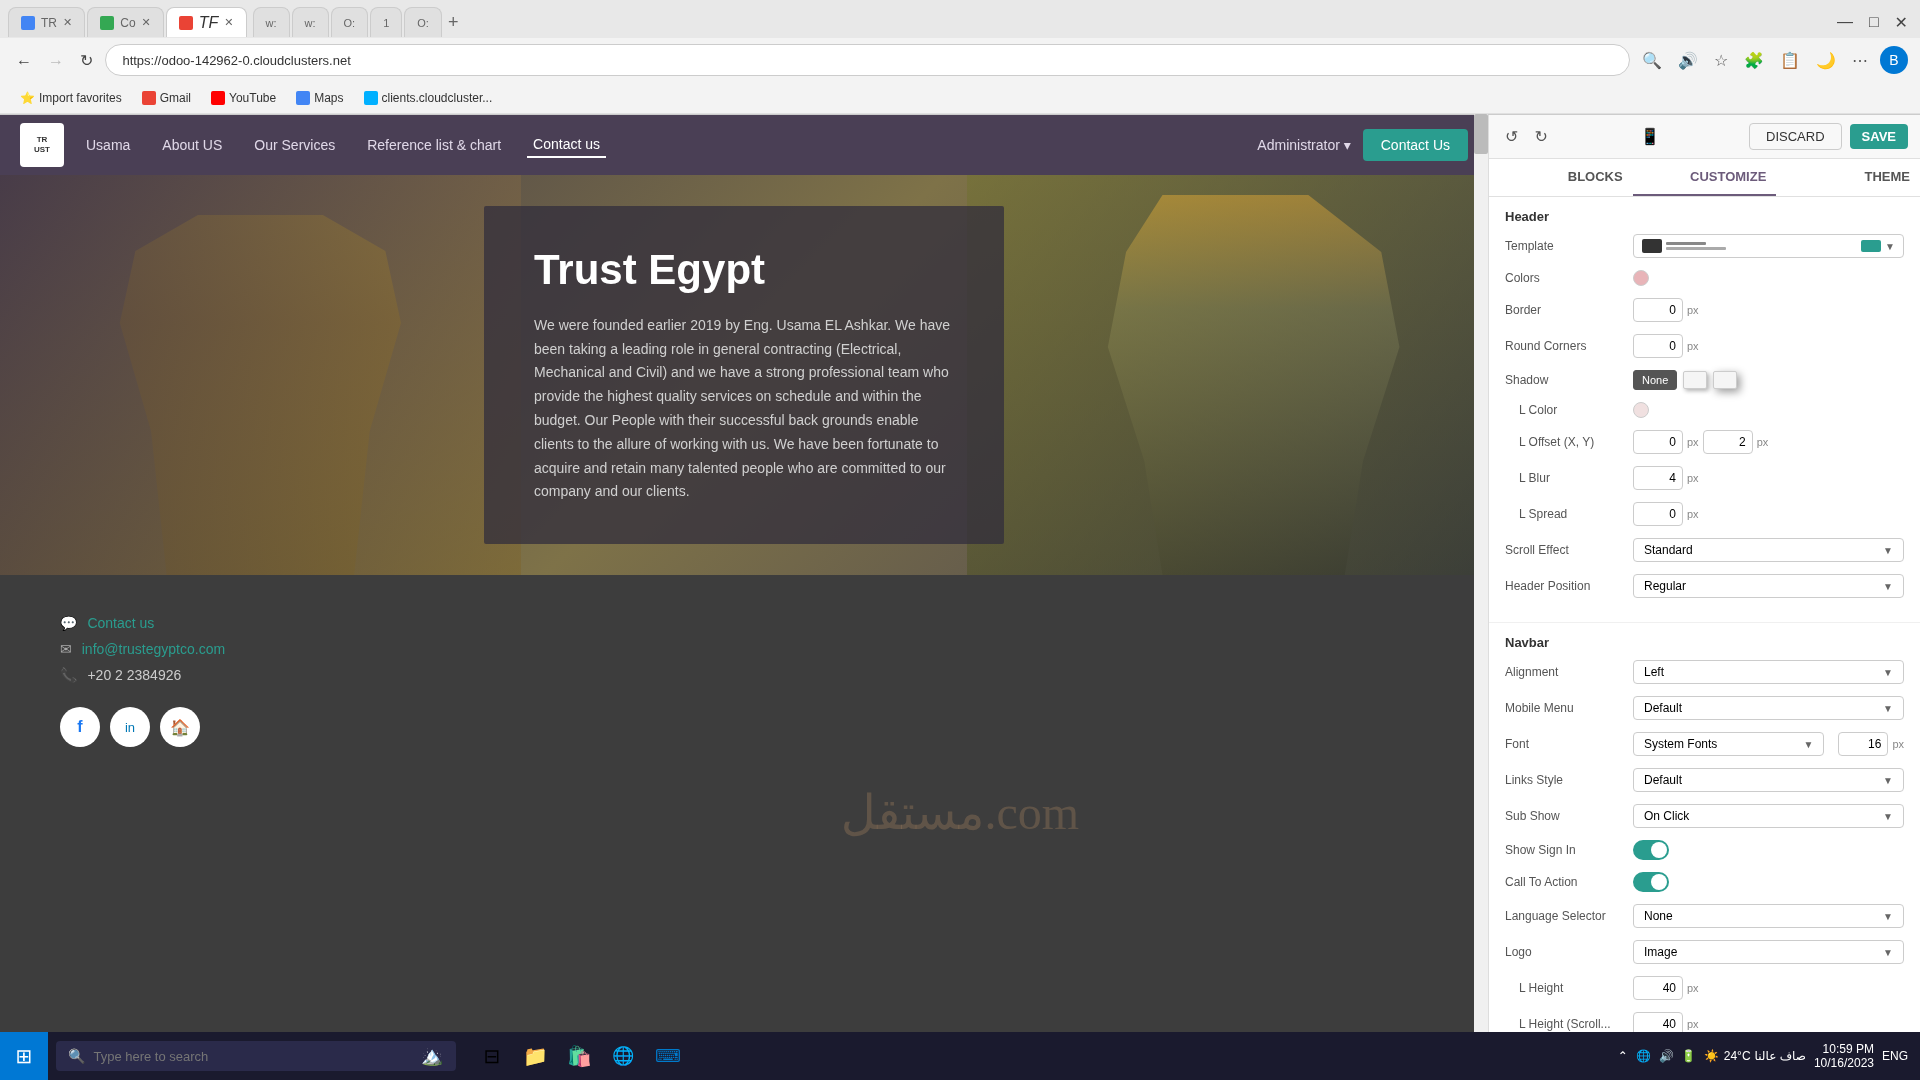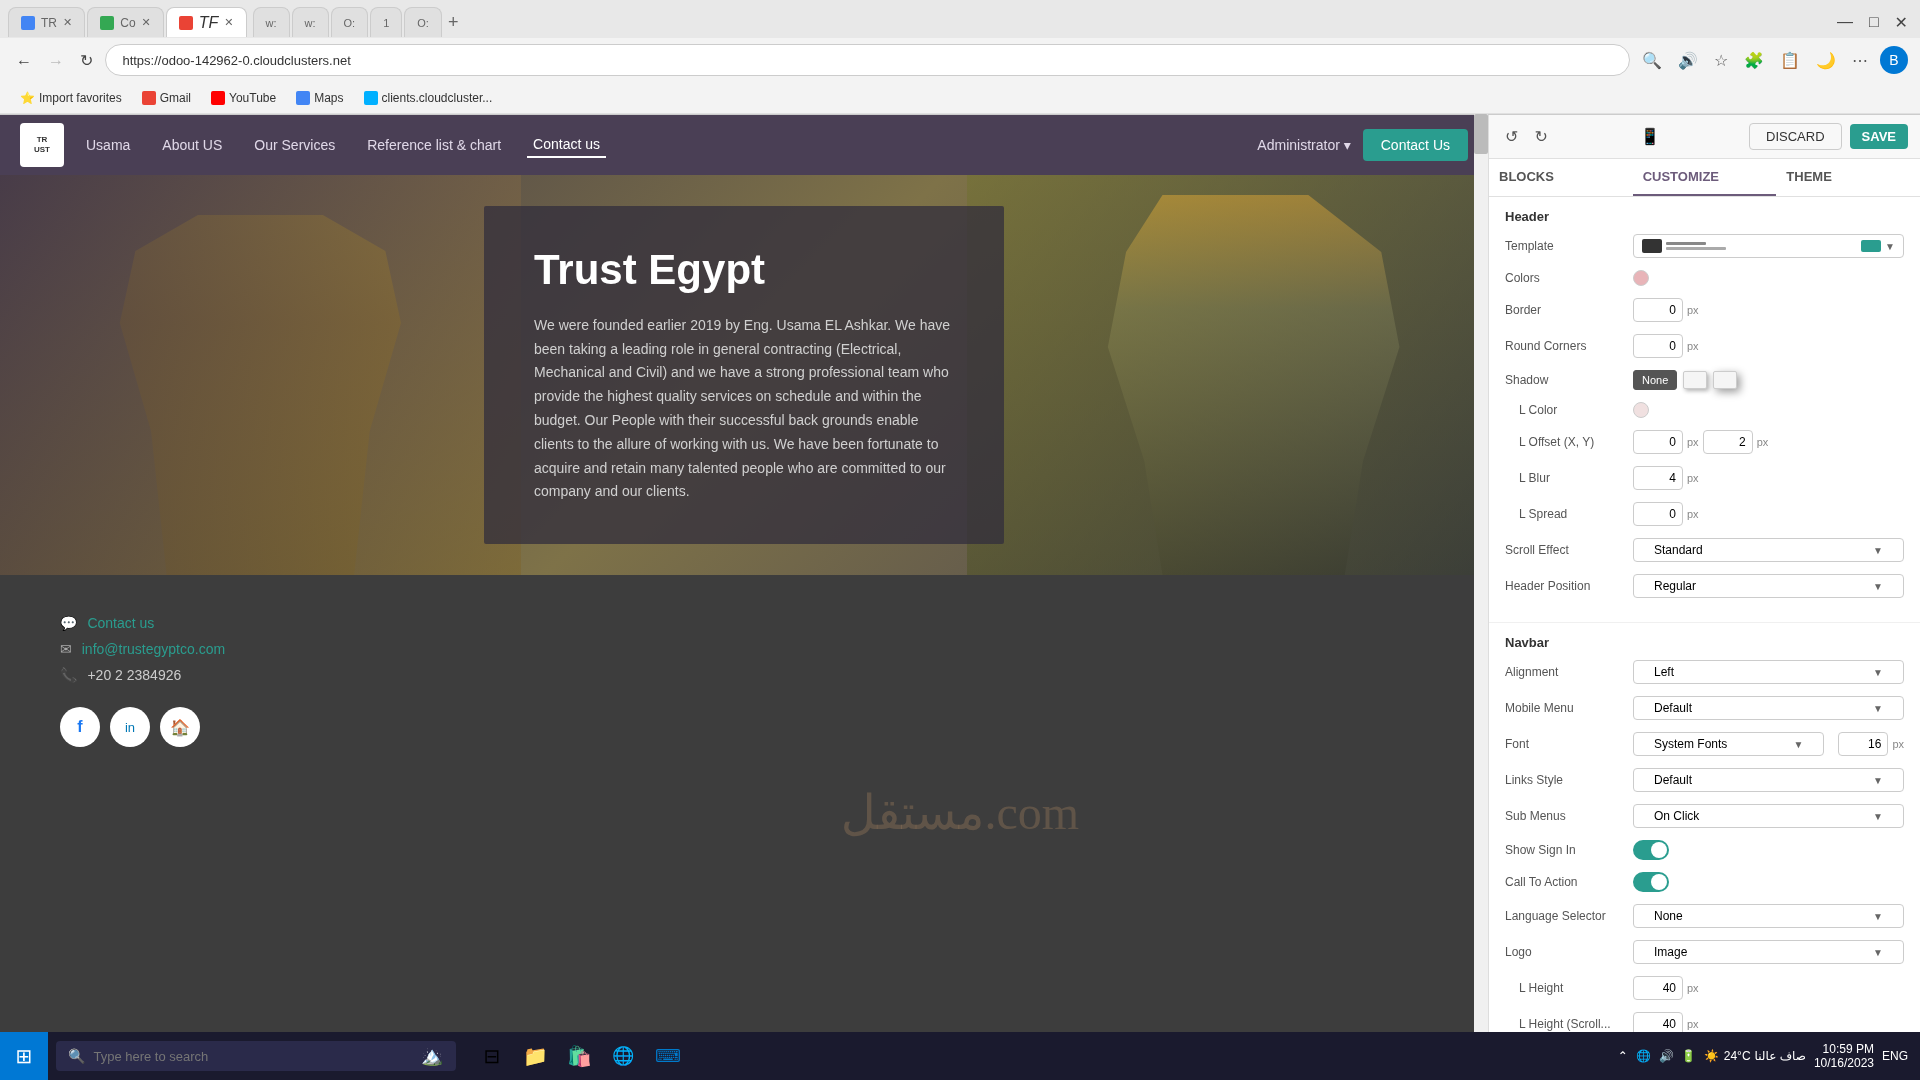--- a/index.html
+++ b/index.html
@@ -365,21 +365,21 @@
       font-weight: bold;
     }
 
     .panel-tabs {
       display: flex;
       border-bottom: 1px solid #e0e0e0;
     }
     .panel-tab {
       flex: 1;
       padding: 10px;
-      text-align: left;
+      text-align: right;
       font-size: 13px;
       font-weight: 600;
       cursor: pointer;
       color: #555;
       border-bottom: 2px solid transparent;
     }
     .panel-tab.active {
       color: #6c5b7b;
       border-bottom: 2px solid #6c5b7b;
     }
@@ -418,21 +418,21 @@
       color: #555;
       width: 120px;
       flex-shrink: 0;
       padding-left: 14px;
     }
 
     .select-field {
       flex: 1;
       border: 1px solid #ccc;
       border-radius: 4px;
-      padding: 4px 20px;
+      padding: 4px 10px;
       font-size: 12px;
       background: #fff;
       cursor: pointer;
       display: flex;
       align-items: center;
       justify-content: space-between;
       gap: 39px;
     }
     .color-circle {
       width: 16px;
@@ -964,21 +964,21 @@
 
         <div class="form-row">
           <span class="form-label">Links Style</span>
           <div class="select-field">
             <span>Default</span>
             <span class="chevron-down">▼</span>
           </div>
         </div>
 
         <div class="form-row">
-          <span class="form-label">Sub Menus</span>
+          <span class="form-label">Sub Show</span>
           <div class="select-field">
             <span>On Click</span>
             <span class="chevron-down">▼</span>
           </div>
         </div>
 
         <div class="form-row">
           <span class="form-label">Show Sign In</span>
           <div class="toggle-switch"></div>
         </div>

